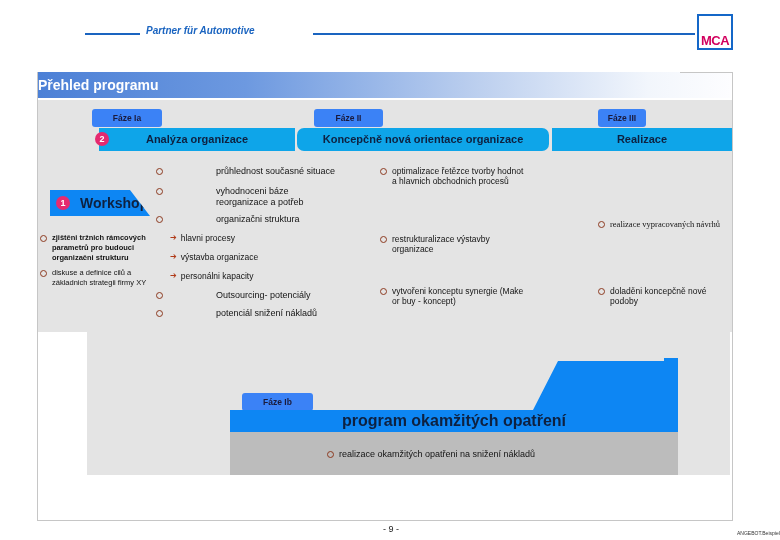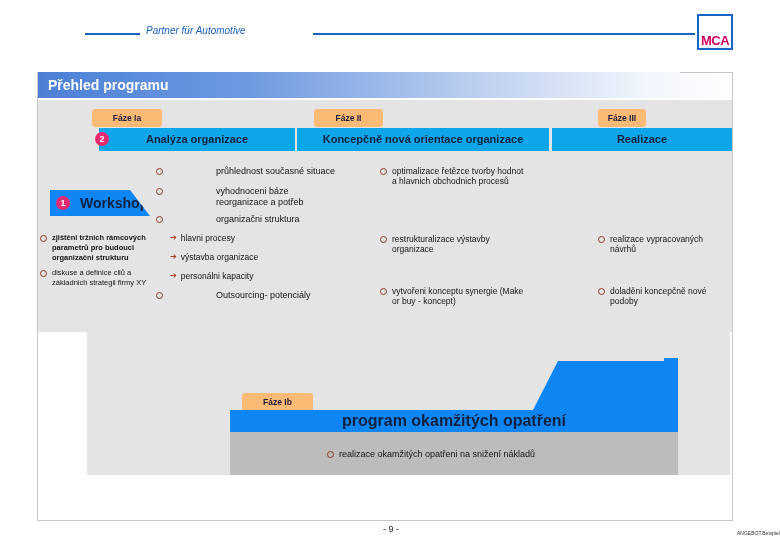--- a/index.html
+++ b/index.html
@@ -3,46 +3,46 @@
 <meta charset="utf-8">
 <style>
   html,body{margin:0;padding:0;background:#fff;}
   .page{position:relative;width:780px;height:540px;background:#ffffff;overflow:hidden;
         font-family:"Liberation Sans",sans-serif;color:#141414;}
 
   
   .hline{position:absolute;height:2px;background:#1a64c0;}
   .hl-left{left:85px;top:33px;width:55px;}
   .hl-right{left:313px;top:33px;width:382px;}
-  .brand{position:absolute;left:146px;top:25px;font-size:10px;font-weight:normal;font-style:italic;color:#1a64c0;white-space:nowrap;}
+  .brand{position:absolute;left:146px;top:25px;font-size:10px;font-weight:bold;font-style:italic;color:#1a64c0;white-space:nowrap;}
   .mca{position:absolute;left:697px;top:14px;width:36px;height:36px;border:2px solid #1467c8;box-sizing:border-box;background:#fff;}
   .mca-t{position:absolute;left:0;right:0;bottom:0;text-align:center;font-size:13px;font-weight:bold;color:#d2005e;letter-spacing:-0.5px;}
 
   
   .frame{position:absolute;left:37px;top:72px;width:696px;height:449px;border:1px solid #c6c6c6;box-sizing:border-box;background:#fff;}
   .titlebar{position:absolute;left:38px;top:72px;width:693px;height:26px;
             background:linear-gradient(to right,#4c80d6 0%,#6d99e0 30%,#b9cdee 62%,#f2f6fc 88%,#fdfdff 100%);
-            color:#ffffff;font-size:14px;font-weight:bold;line-height:26px;padding-left:10px;box-sizing:border-box;}
+            color:#ffffff;font-size:14px;font-weight:bold;line-height:26px;padding-left:0;box-sizing:border-box;}
   .tb-seg{position:absolute;left:680px;top:72px;width:53px;height:1px;background:#c6c6c6;}
   .panel-up{position:absolute;left:38px;top:100px;width:694px;height:232px;background:#e4e4e4;}
   .panel-lo{position:absolute;left:87px;top:332px;width:643px;height:143px;background:#e4e4e4;}
 
   
-  .ptab{position:absolute;height:18px;background:#fdba74;border-radius:3px;text-align:center;
+  .ptab{position:absolute;height:18px;background:#3b82f6;border-radius:3px;text-align:center;
         font-size:8.5px;font-weight:bold;color:#1a1a3c;line-height:18px;}
   .p-ia{left:92px;top:109px;width:70px;}
   .p-ii{left:314px;top:109px;width:69px;}
   .p-iii{left:598px;top:109px;width:48px;}
   .p-ib{left:242px;top:393px;width:71px;}
 
   
   .bsec{position:absolute;top:128px;height:23px;background:#0ea5e9;color:#0e2140;
         font-size:11px;font-weight:bold;line-height:23px;text-align:center;}
   .b1{left:99px;width:196px;}
-  .b2{left:297px;width:252px;}
+  .b2{left:297px;width:252px;border-radius:7px;}
   .b3{left:552px;width:180px;}
   .numc{position:absolute;width:14px;height:14px;border-radius:50%;background:#e52a70;color:#fff;
         font-size:9px;font-weight:bold;text-align:center;line-height:14px;}
   .n2{left:95px;top:132px;}
 
   
   .wshape{position:absolute;left:50px;top:190px;width:100px;height:26px;background:#0d86f3;
           clip-path:polygon(0 0,80% 0,100% 100%,0 100%);
           display:flex;align-items:center;padding-left:6px;box-sizing:border-box;}
   .wshape .numc{position:static;flex:none;}
@@ -63,21 +63,21 @@
   .a2{left:156px;top:186px;width:162px;}
   .a3{left:156px;top:214px;width:190px;}
   .as1{left:170px;top:233px;}
   .as2{left:170px;top:252px;}
   .as3{left:170px;top:271px;}
   .a4{left:156px;top:290px;width:190px;}
   .a5{left:156px;top:308px;width:190px;}
   .c1{left:380px;top:166px;width:148px;}
   .c2{left:380px;top:234px;width:148px;}
   .c3{left:380px;top:286px;width:152px;}
-  .r1{left:598px;top:234px;width:126px;}
+  .r1{left:598px;top:219px;width:126px;font-family:Liberation Serif, serif;}
   .r2{left:598px;top:286px;width:126px;}
 
   
   .ib-poly{position:absolute;left:533px;top:357px;width:145px;height:53px;background:#0d86f3;
            clip-path:polygon(0px 53px,25px 4px,131px 4px,131px 1px,145px 1px,145px 53px);}
   .ib-bar{position:absolute;left:230px;top:410px;width:448px;height:22px;background:#0d86f3;
           color:#0e2140;font-size:16px;font-weight:bold;line-height:22px;text-align:center;}
   .ib-gray{position:absolute;left:230px;top:432px;width:448px;height:43px;background:#bcbcbc;
            display:flex;align-items:center;justify-content:center;padding-right:46px;box-sizing:border-box;}
   .ib-gray .ring{margin-top:2px;}
@@ -150,20 +150,24 @@
     <span>výstavba organizace</span>
   </div>
   <div class="sub as3">
     <span class="arr">➔</span>
     <span>personálni kapacity</span>
   </div>
   <div class="bi a4">
     <span class="ring"></span>
     <span class="f9">Outsourcing- potenciály</span>
   </div>
+  <div class="bi a5">
+    <span class="ring"></span>
+    <span class="f9">potenciál snižení nákladů</span>
+  </div>
 
   <div class="bi c1">
     <span class="ring"></span>
     <span class="f85">optimalizace řetězce tvorby hodnot a hlavnich obchodnich procesů</span>
   </div>
   <div class="bi c2">
     <span class="ring"></span>
     <span class="f85">restrukturalizace výstavby organizace</span>
   </div>
   <div class="bi c3">

